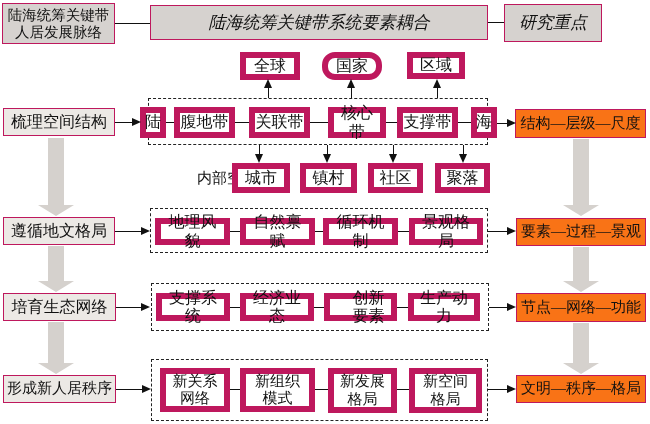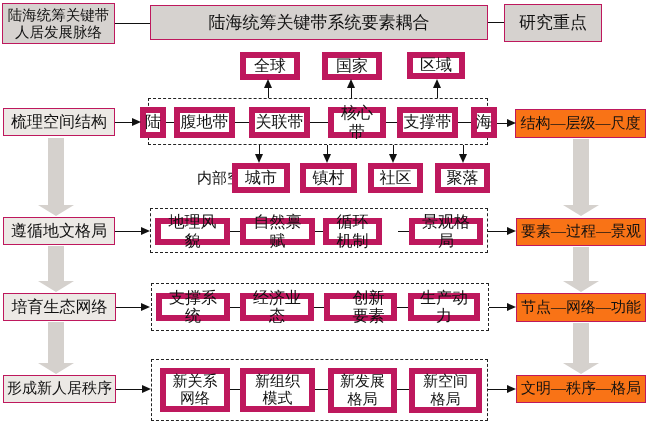--- a/index.html
+++ b/index.html
@@ -12,36 +12,36 @@
   .fill-result{background:#f97316;border-width:1px;}
   .dashedbox{position:absolute;box-sizing:border-box;border:1px dashed #222;background:transparent;}
   .label{position:absolute;white-space:nowrap;color:#111;}
   .hline{position:absolute;height:1px;background:#111;}
   .vline{position:absolute;width:1px;background:#111;}
   .arr-r{position:absolute;width:0;height:0;border-top:4.5px solid transparent;border-bottom:4.5px solid transparent;border-left:9px solid #111;}
   .arr-u{position:absolute;width:0;height:0;border-left:4.5px solid transparent;border-right:4.5px solid transparent;border-bottom:9px solid #111;}
   .arr-d{position:absolute;width:0;height:0;border-left:4.5px solid transparent;border-right:4.5px solid transparent;border-top:9px solid #111;}
   .gbar{position:absolute;width:16px;background:#d5d1cd;}
   .ghead{position:absolute;width:0;height:0;border-left:18px solid transparent;border-right:18px solid transparent;border-top:11px solid #d5d1cd;}
-  .f17{font-size:17px;} .f16{font-size:16px;} .f15{font-size:15px;} .f14{font-size:14.5px;}
+  .f17{font-size:17px;font-style:italic;} .f16{font-size:16px;} .f15{font-size:15px;} .f14{font-size:14.5px;}
 </style>
 </head>
 <body>
 
 <div class="canvas">
 
   <div class="box fill-header f14" style="left:2px;top:3px;width:113px;height:41px;">陆海统筹关键带
 人居发展脉络</div>
   <div class="hline" style="left:115px;top:23px;width:35px;"></div>
   <div class="box fill-header f17" style="left:150px;top:5px;width:338px;height:35px;">陆海统筹关键带系统要素耦合</div>
   <div class="hline" style="left:488px;top:22px;width:36px;"></div>
   <div class="box fill-header f17" style="left:504px;top:4px;width:98px;height:38px;">研究重点</div>
 
   <div class="box f16" style="left:240px;top:52px;width:60px;height:28px;">全球</div>
-  <div class="box f16" style="left:322px;top:52px;width:60px;height:28px;">国家</div>
+  <div class="box f16" style="left:322px;top:52px;width:60px;height:28px;border-radius:13px;">国家</div>
   <div class="box f16" style="left:407px;top:52px;width:58px;height:27px;">区域</div>
 
   <div class="vline" style="left:268px;top:87px;height:11px;"></div>
   <div class="arr-u" style="left:263.5px;top:79px;"></div>
   <div class="vline" style="left:351px;top:87px;height:11px;"></div>
   <div class="arr-u" style="left:346.5px;top:79px;"></div>
   <div class="vline" style="left:437px;top:87px;height:11px;"></div>
   <div class="arr-u" style="left:432.5px;top:79px;"></div>
 
   <div class="dashedbox" style="left:148px;top:98px;width:340px;height:47px;"></div>
@@ -84,21 +84,21 @@
   <div class="box fill-result f15" style="left:516px;top:375px;width:130px;height:28px;">文明—秩序—格局</div>
 
   <div class="hline" style="left:115px;top:122px;width:18px;"></div>
   <div class="arr-r" style="left:132px;top:118px;"></div>
   <div class="hline" style="left:497px;top:123px;width:11px;"></div>
   <div class="arr-r" style="left:507px;top:119px;"></div>
 
   <div class="dashedbox" style="left:150px;top:208px;width:338px;height:45px;"></div>
   <div class="box f16" style="left:155px;top:218px;width:75px;height:27px;">地理风貌</div>
   <div class="box f16" style="left:240px;top:218px;width:75px;height:27px;">自然禀赋</div>
-  <div class="box f16" style="left:323px;top:218px;width:59px;height:27px;">循环机制</div>
+  <div class="box f16" style="left:323px;top:218px;width:75px;height:27px;">循环机制</div>
   <div class="box f16" style="left:409px;top:218px;width:74px;height:27px;">景观格局</div>
   <div class="hline" style="left:230px;top:231px;width:10px;"></div>
   <div class="hline" style="left:315px;top:231px;width:8px;"></div>
   <div class="hline" style="left:398px;top:231px;width:11px;"></div>
   <div class="hline" style="left:115px;top:231px;width:27px;"></div>
   <div class="arr-r" style="left:141px;top:227px;"></div>
   <div class="hline" style="left:488px;top:231px;width:19px;"></div>
   <div class="arr-r" style="left:507px;top:227px;"></div>
 
   <div class="dashedbox" style="left:151px;top:283px;width:338px;height:48px;"></div>

